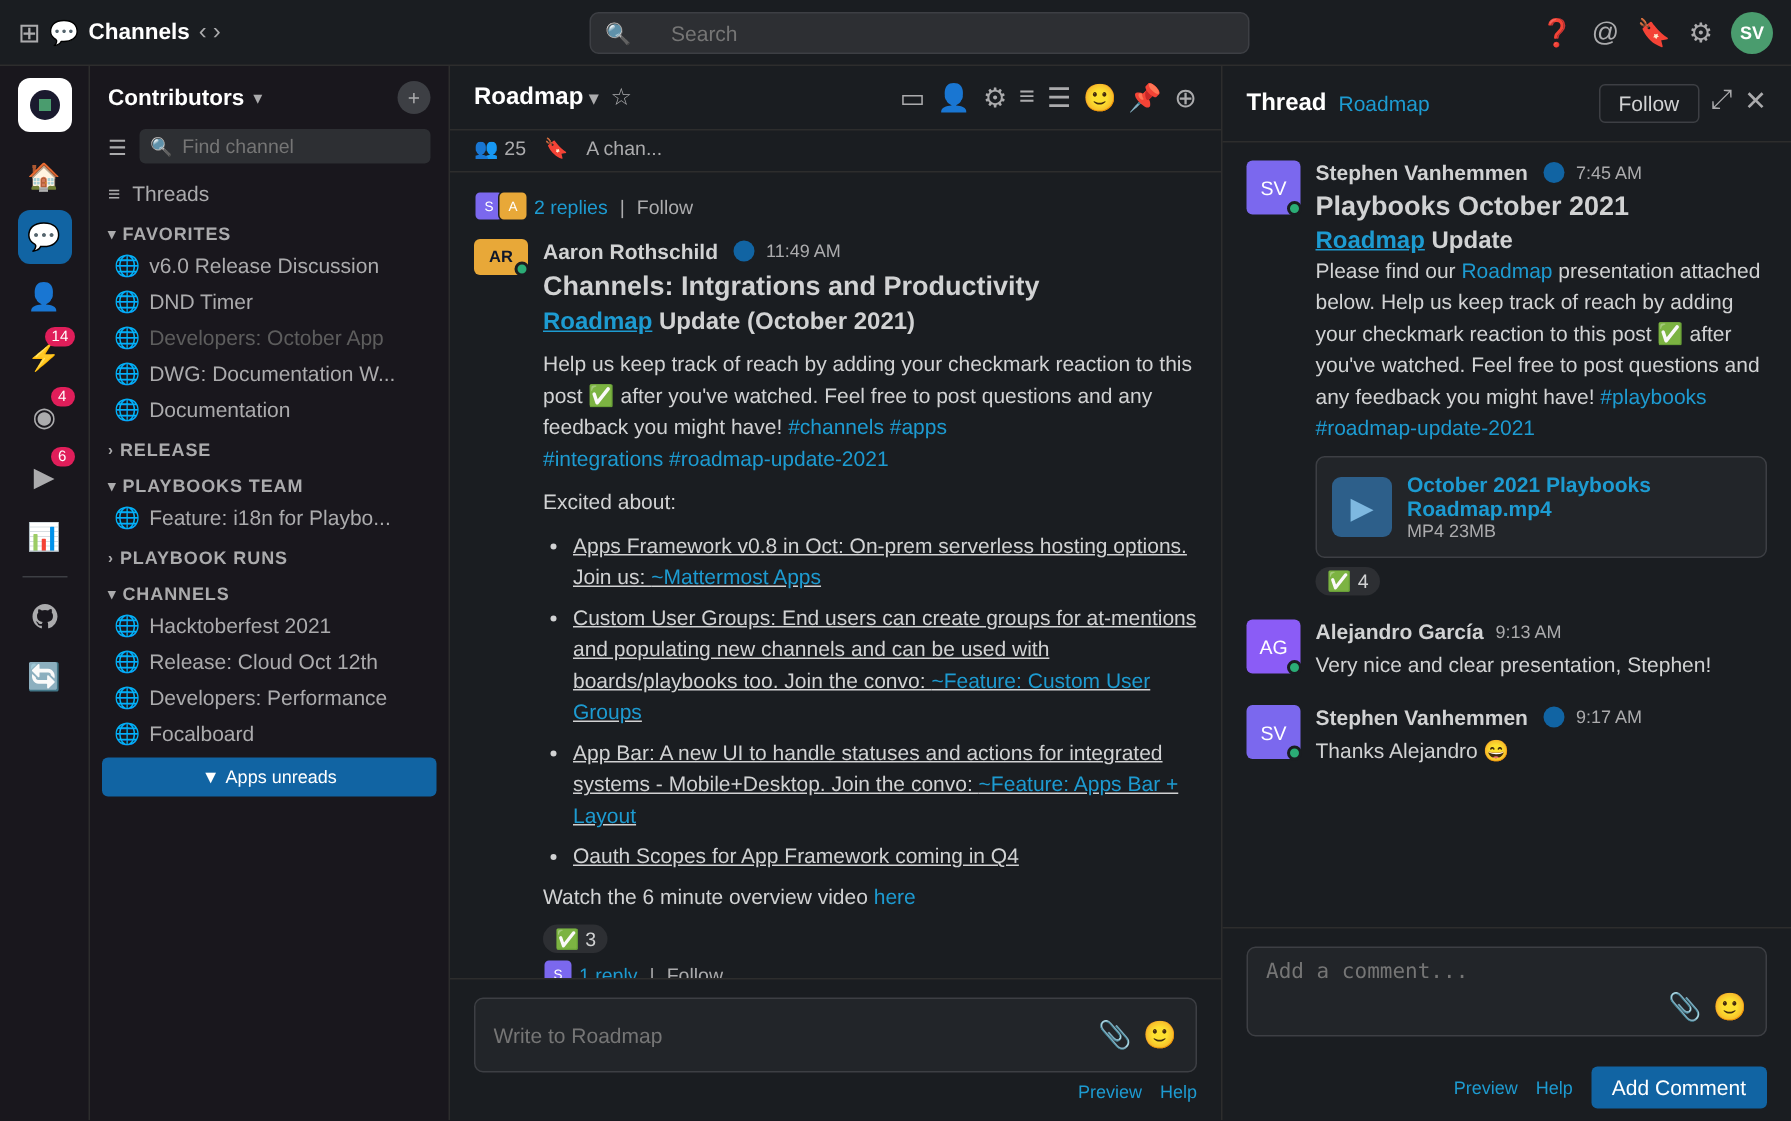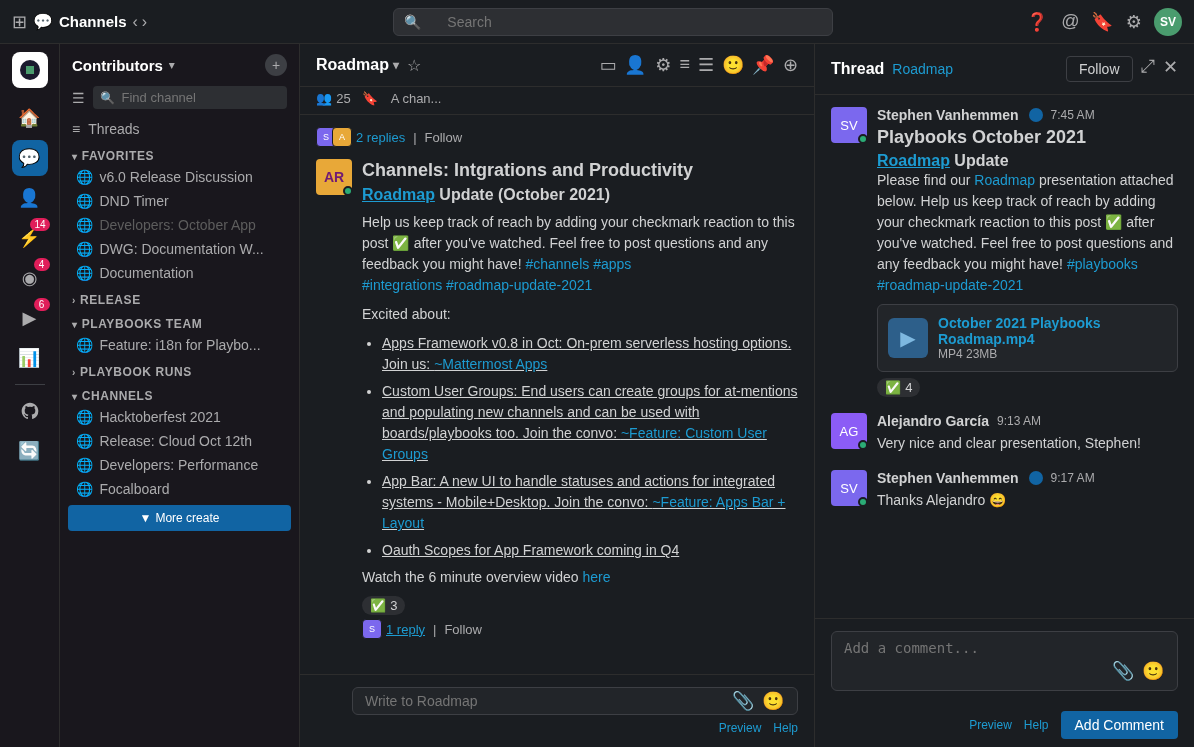--- a/index.html
+++ b/index.html
@@ -58,42 +58,42 @@
     .chat-header-title { font-size: 16px; font-weight: 700; color: #fff; display: flex; align-items: center; gap: 4px; }
     .chat-header-title .chevron { font-size: 12px; color: #ababad; }
     .chat-header-star { color: #ababad; cursor: pointer; font-size: 16px; }
     .chat-header-actions { display: flex; gap: 8px; margin-left: auto; color: #ababad; font-size: 18px; }
     .chat-header-actions span { cursor: pointer; }
     .chat-subheader { display: flex; align-items: center; padding: 4px 16px 8px; gap: 12px; color: #ababad; font-size: 13px; border-bottom: 1px solid #2d2d2d; flex-shrink: 0; }
     .chat-messages { flex: 1; overflow-y: auto; padding: 12px 16px; }
     .chat-messages::-webkit-scrollbar { width: 4px; }
     .chat-messages::-webkit-scrollbar-thumb { background: #3d3f44; }
     .message { display: flex; gap: 10px; margin-bottom: 16px; }
-    .message-avatar { width: 36px; height: 36px; border-radius: 4px; background: #5c5c5c; flex-shrink: 0; display: flex; align-items: center; justify-content: center; font-size: 14px; font-weight: bold; color: #701a75; position: relative; }
+    .message-avatar { width: 36px; height: 24px; border-radius: 4px; background: #5c5c5c; flex-shrink: 0; display: flex; align-items: center; justify-content: center; font-size: 11px; font-weight: bold; color: #0f172a; position: relative; }
     .message-avatar .online-dot { position: absolute; bottom: -1px; right: -1px; width: 10px; height: 10px; border-radius: 50%; background: #2bac76; border: 2px solid #1a1d21; }
     .message-content { flex: 1; }
     .message-meta { display: flex; align-items: center; gap: 8px; margin-bottom: 4px; }
     .message-author { font-weight: 700; color: #d1d2d3; font-size: 14px; }
     .message-time { color: #ababad; font-size: 12px; }
     .message-title { font-size: 18px; font-weight: 700; color: #d1d2d3; margin-bottom: 4px; line-height: 1.3; }
     .message-subtitle { font-size: 16px; font-weight: 700; color: #d1d2d3; margin-bottom: 8px; }
     .message-text { font-size: 14px; color: #d1d2d3; line-height: 1.5; margin-bottom: 8px; }
     .message-text a { color: #1d9bd1; text-decoration: none; }
     .message-reactions { display: flex; align-items: center; gap: 8px; margin-top: 6px; }
     .reaction { display: flex; align-items: center; gap: 4px; background: #2d2f33; border-radius: 20px; padding: 2px 8px; font-size: 13px; cursor: pointer; }
     .reply-bar { display: flex; align-items: center; gap: 8px; font-size: 13px; color: #ababad; margin-top: 4px; cursor: pointer; }
     .reply-bar a { color: #1d9bd1; }
     .reply-bar .follow-btn { color: #ababad; font-size: 13px; }
     .message-bullet-list { padding-left: 20px; margin: 6px 0; }
     .message-bullet-list li { margin-bottom: 6px; line-height: 1.5; color: #d1d2d3; font-size: 14px; text-decoration: underline; }
     .message-bullet-list li a { color: #1d9bd1; text-decoration: none; }
     .here-link { color: #1d9bd1; text-decoration: none; }
     .roadmap-link { color: #1d9bd1; font-weight: 700; }
     .chat-input { padding: 12px 16px; border-top: 1px solid #2d2d2d; flex-shrink: 0; display: flex; flex-direction: column; gap: 6px; }
-    .chat-input-box { display: flex; align-items: center; border: 1px solid #3d3f44; border-radius: 6px; padding: 2px 12px; background: #222529; gap: 8px; margin-left: 36px; }
+    .chat-input-box { display: flex; align-items: center; border: 1px solid #3d3f44; border-radius: 6px; padding: 13px 12px; background: #222529; gap: 8px; }
     .chat-input-box input { flex: 1; background: none; border: none; outline: none; color: #ababad; font-size: 14px; }
     .chat-input-actions { display: flex; gap: 8px; color: #ababad; font-size: 18px; }
     .chat-footer-links { display: flex; justify-content: flex-end; gap: 12px; font-size: 12px; color: #1d9bd1; }
 
     
     .thread-panel { width: 380px; background: #1a1d21; border-left: 1px solid #2d2d2d; display: flex; flex-direction: column; }
     .thread-header { display: flex; align-items: center; padding: 12px 16px; border-bottom: 1px solid #2d2d2d; gap: 8px; flex-shrink: 0; }
     .thread-header-title { font-size: 16px; font-weight: 700; color: #fff; }
     .thread-breadcrumb { font-size: 14px; color: #1d9bd1; cursor: pointer; }
     .thread-header-actions { display: flex; gap: 8px; margin-left: auto; color: #ababad; font-size: 18px; }
@@ -267,21 +267,21 @@
     <div class="sidebar-item">
       <span class="sidebar-item-icon">🌐</span>
       <span class="sidebar-item-text">Developers: Performance</span>
     </div>
     <div class="sidebar-item">
       <span class="sidebar-item-icon">🌐</span>
       <span class="sidebar-item-text">Focalboard</span>
     </div>
     <div class="more-unreads">
       <span>▼</span>
-      <span>More create</span>
+      <span>Apps unreads</span>
     </div>
   </div>
 
   <div class="chat-area">
     <div class="chat-header">
       <span class="chat-header-title">
         <span>Roadmap</span>
         <span class="chevron">▾</span>
       </span>
       <span class="chat-header-star">☆</span>
@@ -317,20 +317,25 @@
         <span>|</span>
         <span style="color:#ababad; cursor:pointer;">Follow</span>
       </div>
 
       <div class="message">
         <div class="message-avatar avatar-ar">
           AR
           <div class="online-dot"></div>
         </div>
         <div class="message-content">
+          <div class="message-meta">
+            <span class="message-author">Aaron Rothschild</span>
+            <span class="verified-badge"></span>
+            <span class="message-time">11:49 AM</span>
+          </div>
           <div class="message-title">
             <span>Channels: Intgrations and Productivity</span>
           </div>
           <div class="message-subtitle">
             <a href="#" class="roadmap-link">Roadmap</a>
             <span> Update (October 2021)</span>
           </div>
           <div class="message-text">
             Help us keep track of reach by adding your checkmark reaction to this post ✅ after you've watched. Feel free to post questions and any feedback you might have! <a href="#">#channels</a> <a href="#">#apps</a><br><a href="#">#integrations</a> <a href="#">#roadmap-update-2021</a>
           </div>

